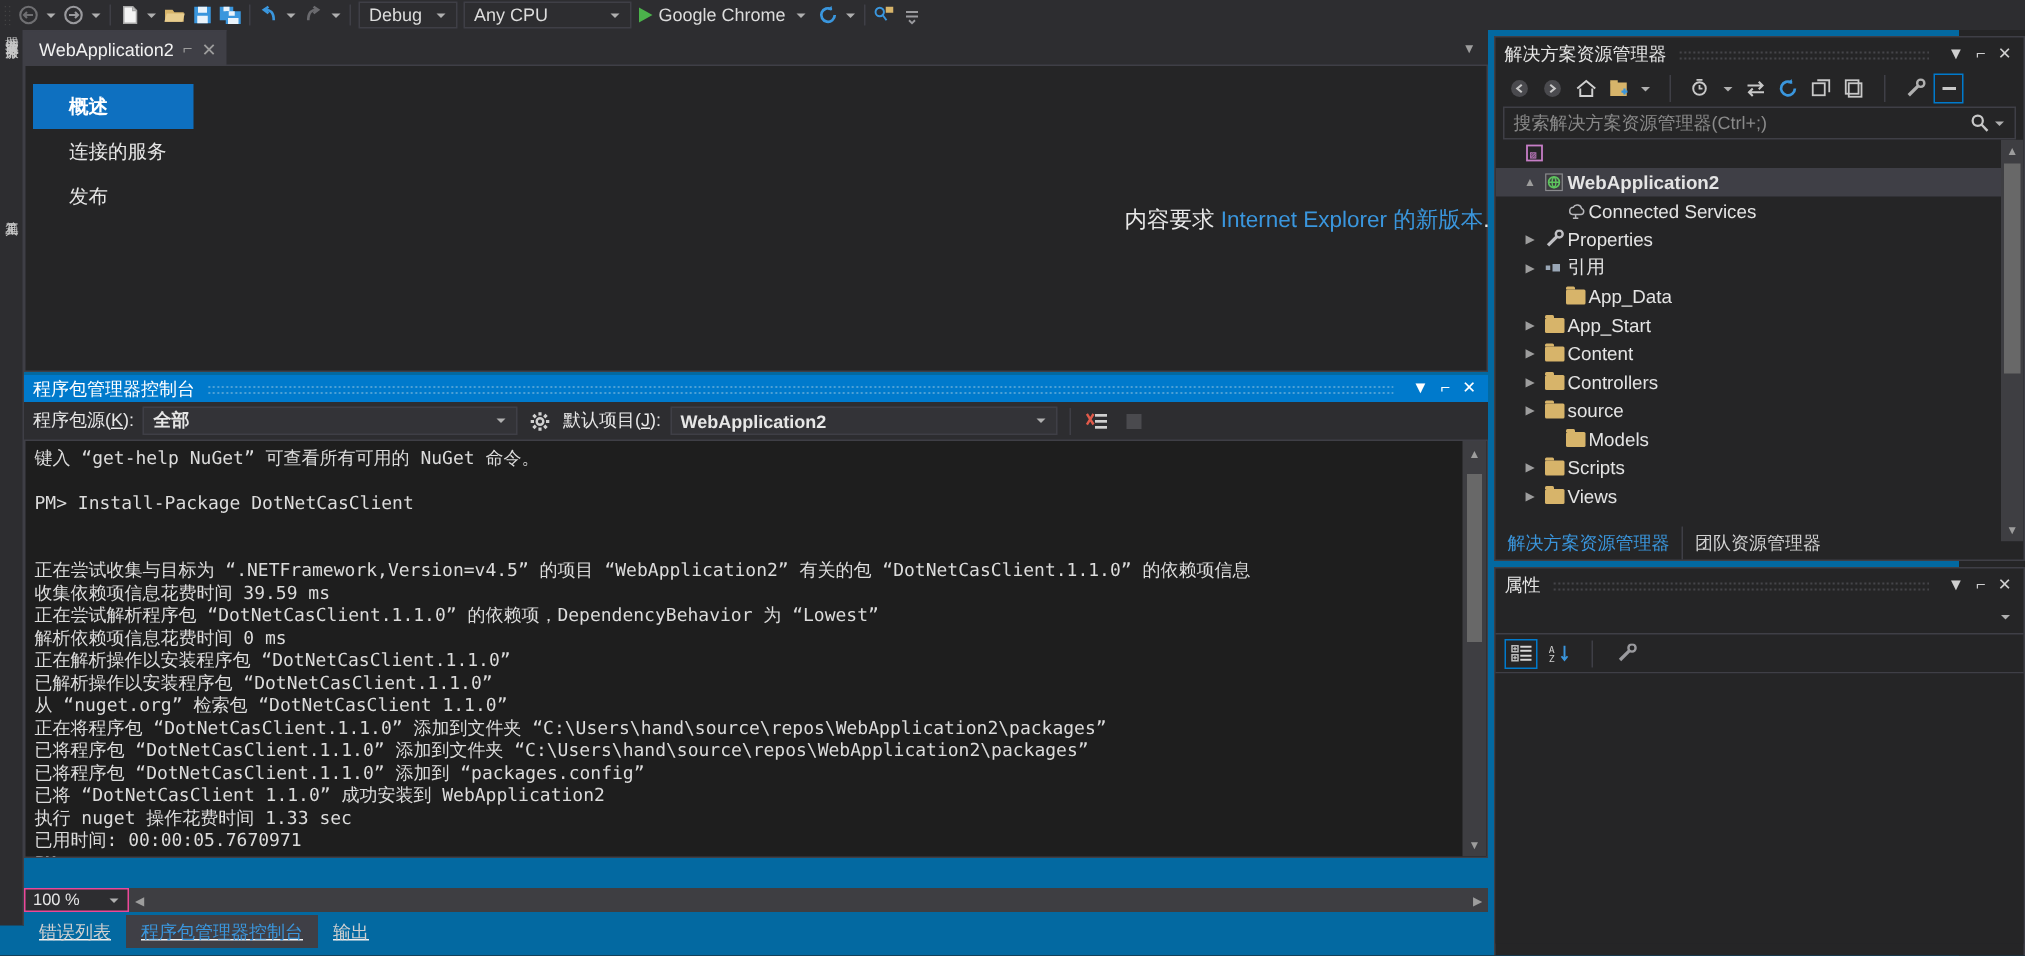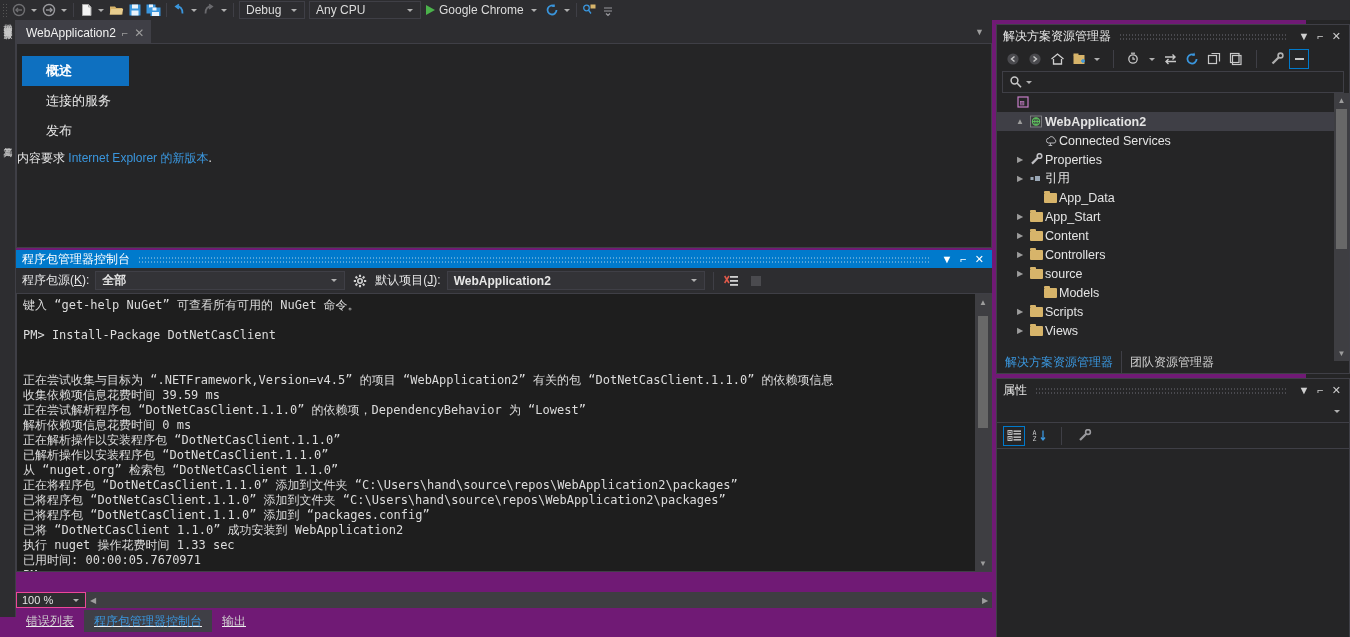--- a/index.html
+++ b/index.html
@@ -4,21 +4,21 @@
 <style>
   * { box-sizing: border-box; margin: 0; padding: 0; }
   html, body {
     width: 1350px; height: 637px;
     background: #252526;
     font-family: "Liberation Sans", sans-serif;
     font-size: 12px;
     color: #f1f1f1;
     overflow: hidden;
   }
-  .app { position: relative; width: 1306px; height: 637px; background: #701a75; }
+  .app { position: relative; width: 1306px; height: 637px; background: #0369a1; }
 
   
   .toolbar {
     position: absolute; left: 0; top: 0; width: 1350px; height: 20px;
     background: #2d2d30; display: flex; align-items: center; padding-left: 2px;
   }
   .tb-grip { width: 6px; height: 14px; margin-right: 2px;
     background-image: radial-gradient(#555 0.5px, transparent 0.6px);
     background-size: 3px 3px; }
   .tb-btn { height: 18px; min-width: 18px; display: flex; align-items: center;
@@ -73,23 +73,23 @@
     position: absolute; left: 16px; top: 44px; width: 976px; height: 204px;
     background: #252526; border: 1px solid #3f3f46; border-top: none;
   }
   .ovnav { position: absolute; left: 5px; top: 12px; width: 107px; }
   .ovitem {
     height: 30px; display: flex; align-items: center; padding-left: 24px;
     font-size: 13px; color: #e6e6e6;
   }
   .ovitem.sel { background: #0e70c0; font-weight: bold; color: #ffffff; }
   .ovmsg {
-    position: absolute; left: 0; top: 12px; width: 976px; height: 204px;
-    display: flex; align-items: center; justify-content: flex-start;
-    font-size: 12px; color: #e8e8e8; pointer-events: none;
+    position: absolute; left: 0; top: 0; width: 976px; height: 204px;
+    display: flex; align-items: center; justify-content: flex-end;
+    font-size: 15px; color: #e8e8e8; pointer-events: none;
   }
   .ovmsg .inner { pointer-events: auto; }
   .ovmsg a { color: #3a96dd; text-decoration: none; }
 
   
   .pmc {
     position: absolute; left: 16px; top: 250; width: 976px; height: 340px;
   }
   .pmc-head {
     position: absolute; left: 0; top: 0; width: 976px; height: 18px;
@@ -526,20 +526,21 @@
           </svg>
       </span>
       <span class="ti on">
         <svg width="13" height="12" viewBox="0 0 13 12">
             <rect x="2" y="5" width="9" height="2" fill="#c8c8c8"></rect>
           </svg>
       </span>
     </div>
 
     <div class="se-search">
+      <span class="ph">搜索解决方案资源管理器(Ctrl+;)</span>
       <span>
         <svg width="14" height="14" viewBox="0 0 14 14">
             <circle cx="5.5" cy="5.5" r="3.4" fill="none" stroke="#c8c8c8" stroke-width="1.5"></circle>
             <path d="M8 8 L12 12.2" stroke="#c8c8c8" stroke-width="1.6"></path>
           </svg>
       </span>
       <span class="tb-caret"></span>
     </div>
 
     <div class="se-tree">

